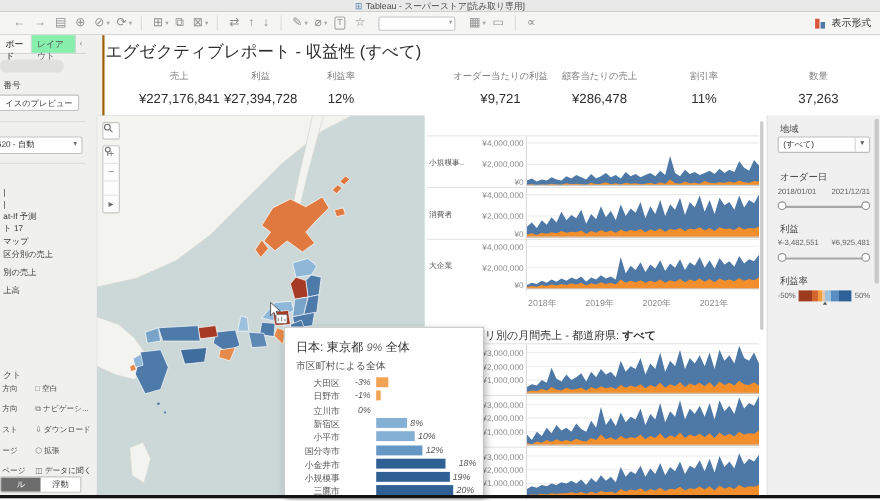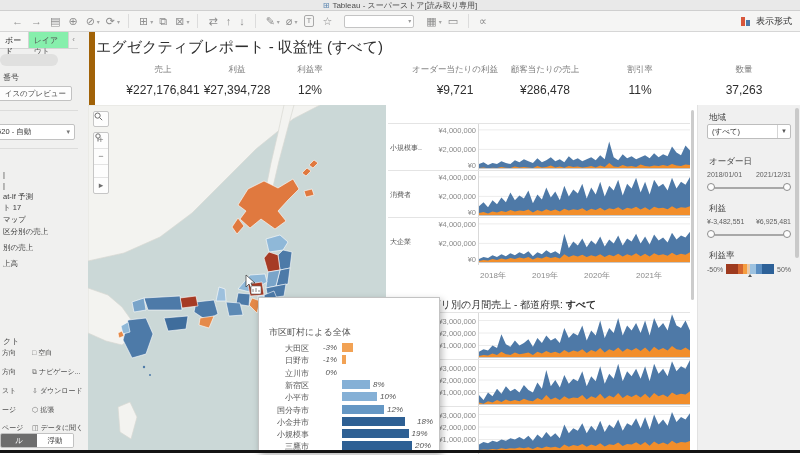--- a/index.html
+++ b/index.html
@@ -23,21 +23,21 @@
     margin:0 8px; position:relative; }
   .tcombo:after { content:"▾"; position:absolute; right:2px; top:1px; font-size:6px; color:#9a9a9a; }
   .showme { margin-left:auto; display:flex; align-items:center; font-size:9px; color:#333; }
   .sm-icon { display:inline-block; width:11px; height:10px; margin-right:4px; position:relative; }
   .sm-icon i { position:absolute; display:block; }
   .sm-b1 { left:0; bottom:0; width:4px; height:9px; background:#d8573c; }
   .sm-b2 { left:5px; bottom:0; width:4px; height:6px; background:#4e79a7; }
 
   
   .leftpanel { position:absolute; left:0; top:32px; width:95px; height:418px; background:#f0f0ef;
-    border-right:6px solid #a16207; font-size:8px; color:#3c3c3c; }
+    border-right:2px solid #a16207; font-size:8px; color:#3c3c3c; }
   .lp-tabs { position:absolute; left:0; top:0; width:78px; height:17px; display:flex; border-bottom:1px solid #d4d4d4; }
   .lp-tab { padding:3px 5px 2px 5px; font-size:8px; color:#555; background:#86efac; border-right:1px solid #d4d4d4; }
   .lp-tab.active { background:#f7f7f6; color:#222; }
   .lp-collapse { margin-left:auto; padding:3px 3px; color:#8a8a8a; }
   .lp-pill { position:absolute; left:0; top:22px; width:58px; height:12px; background:#e0e0df; border-radius:6px; }
   .lp-small { position:absolute; left:3px; font-size:8px; color:#4a4a4a; }
   .lp-btn { position:absolute; left:-14px; top:54px; width:86px; height:15px; background:#fdfdfd;
     border:1px solid #c2c2c2; border-radius:2px; font-size:7.5px; color:#3f3f3f; text-align:right; padding-right:5px; }
   .lp-divider { position:absolute; left:0; width:78px; height:1px; background:#dcdcdb; }
   .lp-select { position:absolute; left:-20px; top:92px; width:95px; height:16px; background:#fff;
@@ -440,20 +440,25 @@
       <span>-50%</span>
       <span class="bar" id="ratio-bar" style="background: linear-gradient(to right, rgb(158, 58, 30) 0%, rgb(158, 58, 30) 26%, rgb(212, 101, 47) 26%, rgb(212, 101, 47) 36%, rgb(245, 157, 63) 36%, rgb(245, 157, 63) 44%, rgb(233, 201, 168) 44%, rgb(233, 201, 168) 50%, rgb(157, 194, 224) 50%, rgb(157, 194, 224) 62%, rgb(90, 142, 194) 62%, rgb(90, 142, 194) 76%, rgb(45, 97, 152) 76%, rgb(45, 97, 152) 100%);">
           <span class="mark"></span>
         </span>
       <span>50%</span>
     </div>
     <div class="panel-scroll"></div>
   </div>
 
   <div class="tooltip">
+    <div class="tt-title">
+      <span>日本: 東京都</span>
+      <span class="pct">9%</span>
+      <span>全体</span>
+    </div>
     <div class="tt-sub">市区町村による全体</div>
     <div id="tt-bars">
         <div class="tt-row" style="top: 44px;">
           <div class="tt-name">大田区</div>
           <div class="tt-negpct">-3%</div>
           <div class="tt-bar" style="width: 10.5px; background: rgb(242, 162, 84);"></div>
         </div>
         <div class="tt-row" style="top: 56.3px;">
           <div class="tt-name">日野市</div>
           <div class="tt-negpct">-1%</div>

